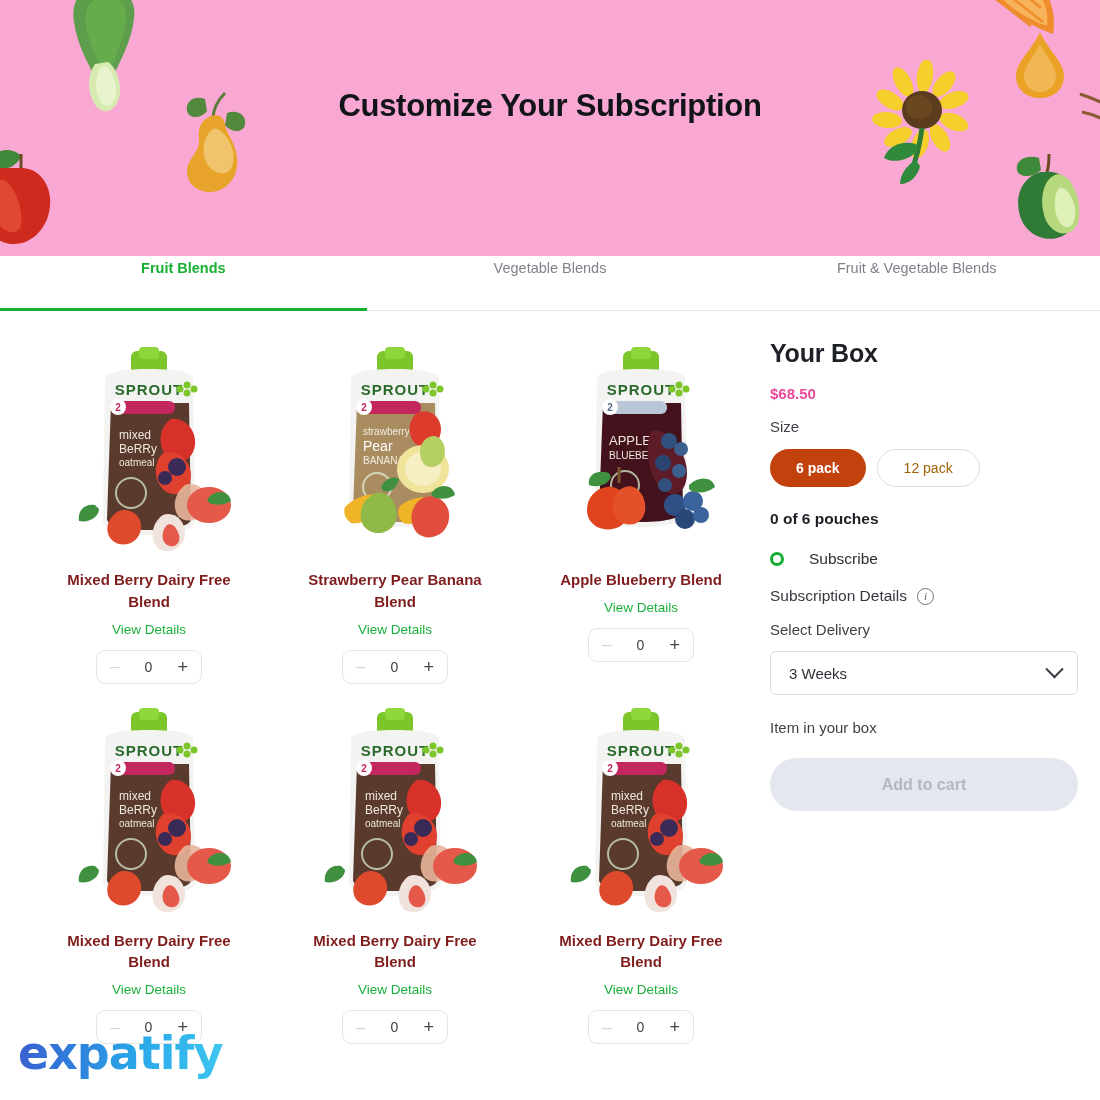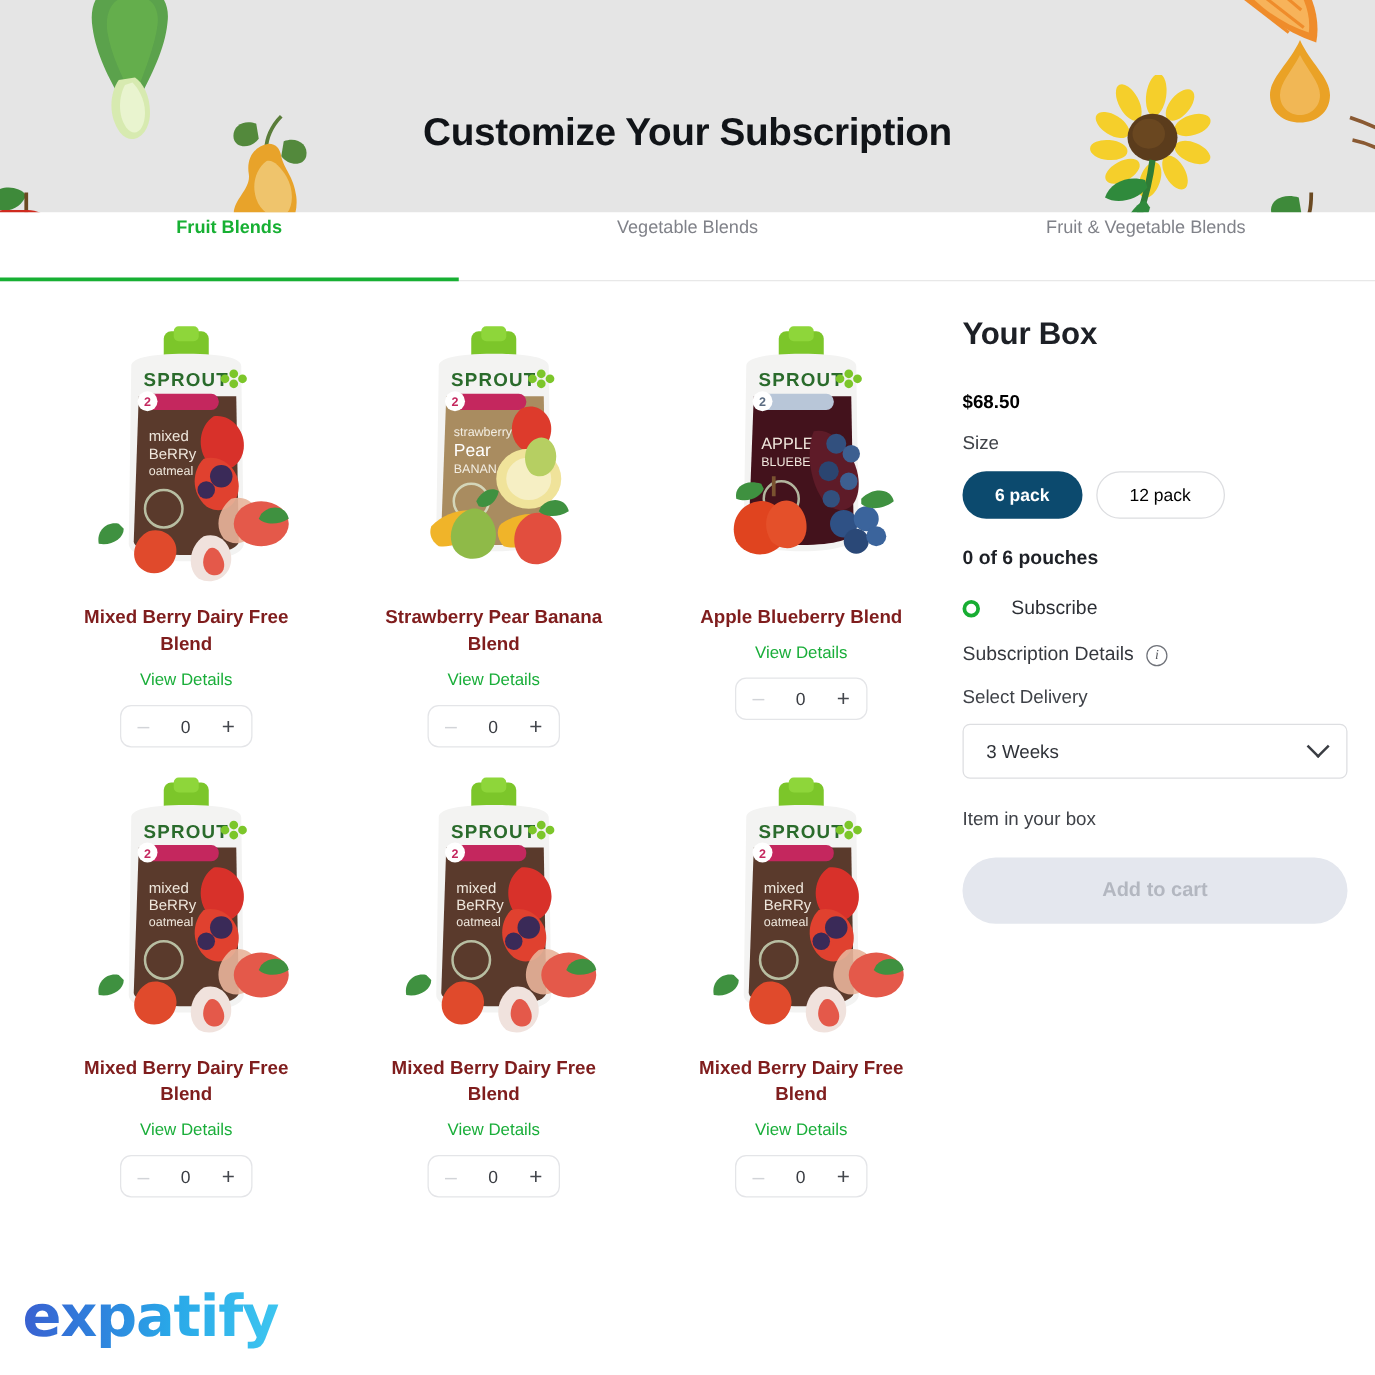--- a/index.html
+++ b/index.html
@@ -7,22 +7,22 @@
     width: 1100px; height: 1100px;
     background: #ffffff;
     font-family: "Liberation Sans", sans-serif;
     overflow: hidden;
   }
   .page { position: relative; width: 1100px; height: 1100px; background:#fff; }
 
   
   .hero {
     position: relative;
-    width: 1100px; height: 170px;
-    background: #e5e5e5;
+    width: 1100px; height: 256px;
+    background: #f9a8d4;
     overflow: hidden;
     text-decoration: underline;
   }
   .hero-title {
     position: absolute; left: 0; right: 0; top: 88px;
     text-align: center;
     font-size: 31px;
     font-weight: bold;
     letter-spacing: -0.3px;
     color: #111418;
@@ -91,31 +91,31 @@
     background: #fff;
   }
   .step-btn { font-size: 17px; line-height: 1; user-select: none; cursor: pointer; }
   .step-minus { color: #d2d4d8; }
   .step-plus { color: #44474d; font-size: 18px; }
   .step-val { font-size: 14px; color: #3a3d43; }
 
   
   .sidebar { width: 330px; padding: 28px 12px 0 0; }
   .box-title { font-size: 25px; font-weight: bold; color: #1d2026; letter-spacing:-0.2px;}
-  .box-price { margin-top: 31px; font-size: 15px; font-weight: bold; color: #000000; }
+  .box-price { margin-top: 17px; font-size: 15px; font-weight: bold; color: #ec4899; }
   .lbl { margin-top: 16px; font-size: 15px; color: #3f4248; }
   .size-row { margin-top: 14px; display: flex; gap: 11px; }
   .pill {
     height: 38px; border-radius: 19px;
     display: flex; align-items: center; justify-content: center;
     font-size: 14px; font-weight: bold; cursor: pointer;
     padding: 0 26px;
   }
-  .pill.sel { background: #0c4a6e; color: #fff; }
-  .pill.unsel { background: #fff; color: #000000; border: 1px solid #dcdde0; font-weight: normal; }
+  .pill.sel { background: #c2410c; color: #fff; }
+  .pill.unsel { background: #fff; color: #a16207; border: 1px solid #dcdde0; font-weight: normal; }
   .pouch-count { margin-top: 23px; font-size: 15.5px; font-weight: bold; color: #1d2026; }
   .subs-row { margin-top: 22px; display: flex; align-items: center; gap: 25px; }
   .radio {
     width: 14px; height: 14px; border-radius: 50%;
     border: 3.5px solid #17ad32; background: #fff;
   }
   .subs-label { font-size: 15.5px; color: #2b2e34; }
   .details-row { margin-top: 19px; display: flex; align-items: center; gap: 10px; }
   .details-text { font-size: 15.5px; color: #35383e; }
   .info-icon {

